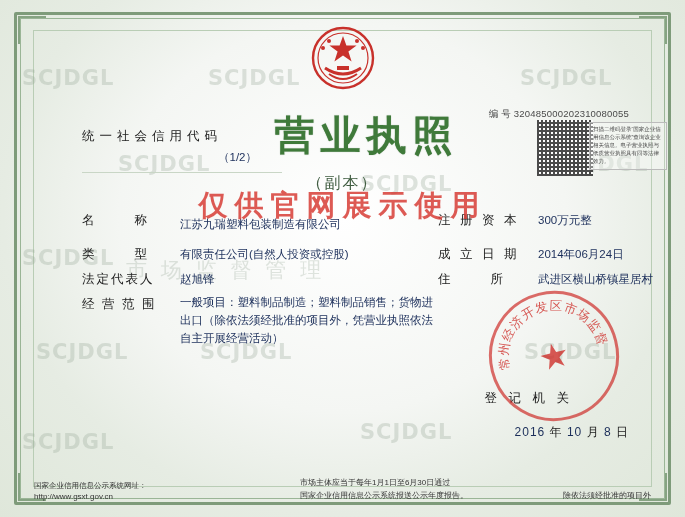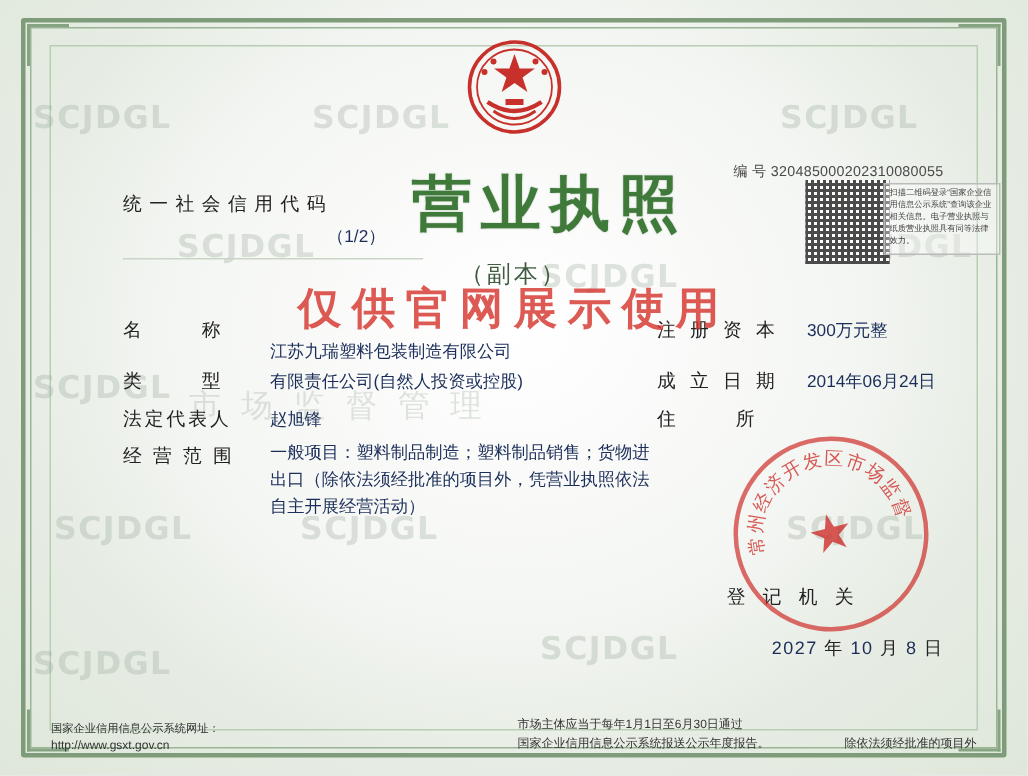--- a/index.html
+++ b/index.html
@@ -159,21 +159,21 @@
     font-size:12px;color:#1b2e5a;letter-spacing:1px;
   }
   .date-line b{font-weight:normal;color:#222;}
 
   
   .foot{
     position:absolute;bottom:14px;left:0;right:0;
     font-size:8px;color:#333;
   }
   .foot-left{position:absolute;left:34px;bottom:0;line-height:1.5;}
-  .foot-mid{position:absolute;left:300px;bottom:0;line-height:1.6;margin-left:45px;}
+  .foot-mid{position:absolute;left:300px;bottom:0;line-height:1.6;}
   .foot-right{position:absolute;right:34px;bottom:2px;}
   .foot-left-title{font-size:7.5px;}
 </style>
 </head>
 <body>
 
 <div class="license">
 
   <div class="frame-outer"></div>
   <div class="frame-mid"></div>
@@ -226,57 +226,58 @@
     <span>320485000202310080055</span>
   </div>
   <div class="qr"></div>
   <div class="qr-note">扫描二维码登录“国家企业信用信息公示系统”查询该企业相关信息。电子营业执照与纸质营业执照具有同等法律效力。</div>
 
   <div class="field-label" style="left:82px;top:128px;">统一社会信用代码</div>
   <div class="field-value" style="left:218px;top:150px;">（1/2）</div>
   <div class="rule" style="left:82px;top:172px;width:200px;"></div>
 
   <div class="field-label" style="left:82px;top:212px;">名　　称</div>
-  <div class="field-value" style="left:180px;top:227px;">江苏九瑞塑料包装制造有限公司</div>
+  <div class="field-value" style="left:180px;top:217px;">江苏九瑞塑料包装制造有限公司</div>
 
   <div class="field-label" style="left:82px;top:246px;text-align:center;">类　　型</div>
   <div class="field-value" style="left:180px;top:247px;">有限责任公司(自然人投资或控股)</div>
 
   <div class="field-label" style="left:82px;top:271px;letter-spacing:2px;">法定代表人</div>
   <div class="field-value" style="left:180px;top:272px;">赵旭锋</div>
 
   <div class="field-label" style="left:82px;top:296px;letter-spacing:2px;">经 营 范 围</div>
   <div class="field-value wrap" style="left:180px;top:294px;width:260px;">一般项目：塑料制品制造；塑料制品销售；货物进出口（除依法须经批准的项目外，凭营业执照依法自主开展经营活动）</div>
 
   <div class="field-label" style="left:438px;top:212px;letter-spacing:3px;">注 册 资 本</div>
   <div class="field-value" style="left:538px;top:213px;">300万元整</div>
 
   <div class="field-label" style="left:438px;top:246px;letter-spacing:3px;">成 立 日 期</div>
   <div class="field-value" style="left:538px;top:247px;">2014年06月24日</div>
 
   <div class="field-label" style="left:438px;top:271px;">住　　所</div>
+  <div class="field-value" style="left:538px;top:272px;">武进区横山桥镇星居村</div>
 
   <div class="overlay-stamp">仅供官网展示使用</div>
 
   <div class="registry-label">登 记 机 关</div>
 
   <div class="seal">
     <div class="seal-star">★</div>
     <svg class="seal-arc" viewBox="0 0 124 124" aria-hidden="true">
       <defs>
         <path id="arcpath" d="M 16,62 A 46,46 0 1 1 108,62"></path>
       </defs>
       <text>
         <textPath href="#arcpath" startOffset="50%" text-anchor="middle">江苏省常州经济开发区市场监督管理局</textPath>
       </text>
     </svg>
   </div>
 
   <div class="date-line">
-    <span>2027</span>
+    <span>2016</span>
     <b>年</b>
     <span>10</span>
     <b>月</b>
     <span>8</span>
     <b>日</b>
   </div>
 
   <div class="foot">
     <div class="foot-left">
       <div class="foot-left-title">国家企业信用信息公示系统网址：</div>

